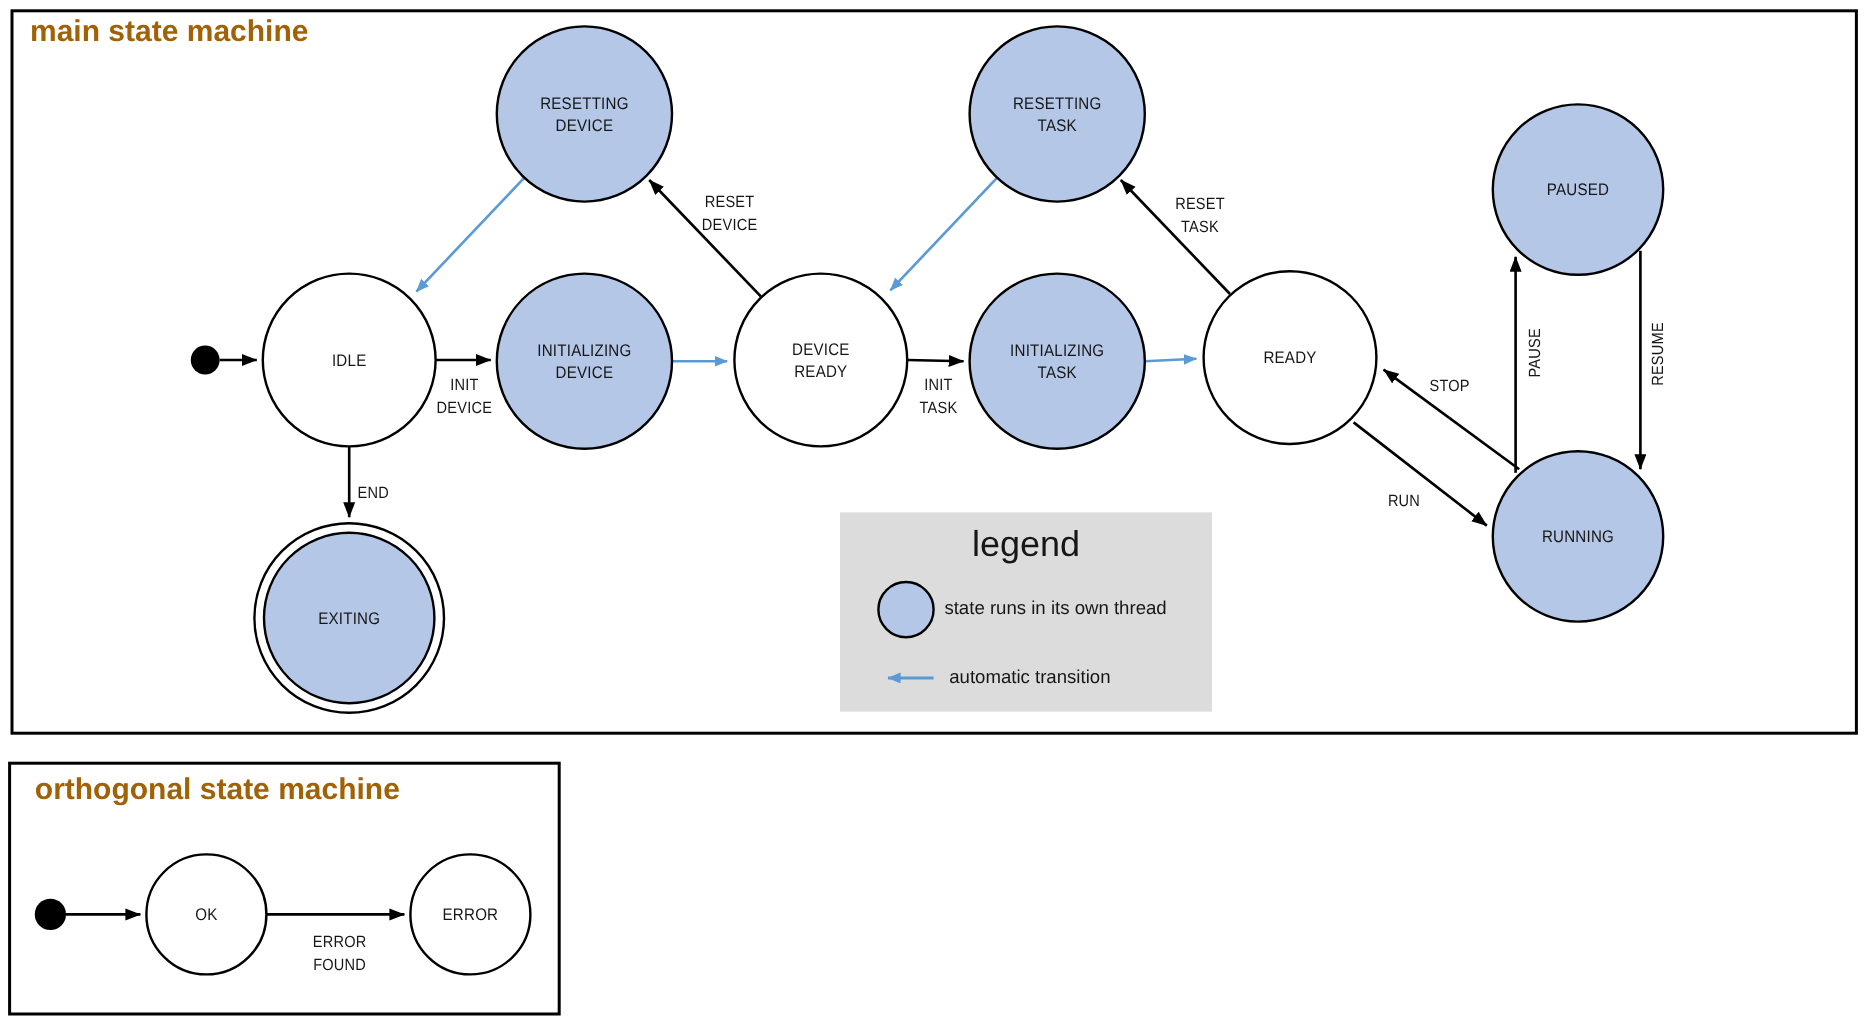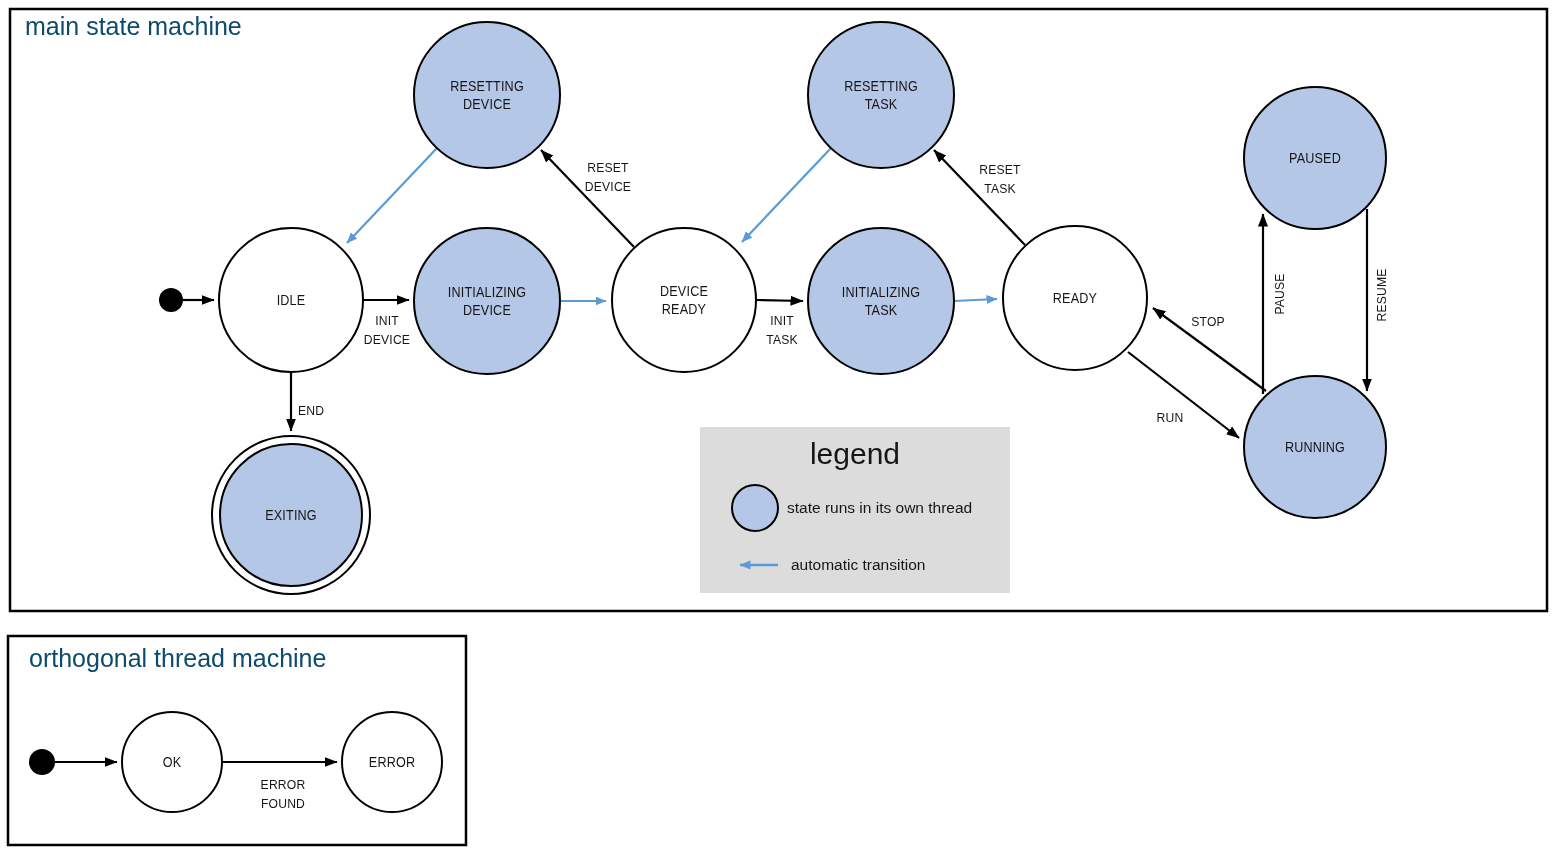--- a/index.html
+++ b/index.html
@@ -17,22 +17,22 @@
     text-align: center;
     white-space: pre-line;
     color: #161616;
   }
   .state-lbl { font-size: 14px; font-weight: 500; line-height: 1.3; letter-spacing: 0.2px; }
   .edge-lbl  { font-size: 13.5px; font-weight: 500; line-height: 1.38; letter-spacing: 0.2px; }
   .edge-lbl.rot { transform: translate(-50%, -50%) rotate(-90deg) scaleX(0.9); }
   .box-title {
     position: absolute;
     font-size: 25px;
-    font-weight: 400;
-    color: #0c4a6e;
+    font-weight: 700;
+    color: #a16207;
     white-space: nowrap;
   }
   .legend-title {
     position: absolute;
     transform: translateX(-50%);
     font-size: 30px;
     color: #161616;
     white-space: nowrap;
   }
   .legend-item {
@@ -100,21 +100,21 @@
     <circle cx="291" cy="515" r="79" fill="#fff" stroke="#000" stroke-width="2"></circle>
     <circle cx="291" cy="515" r="71" stroke="#000" stroke-width="2" fill="#b4c7e7"></circle>
 
     <circle cx="172" cy="762" r="50" fill="#fff" stroke="#000" stroke-width="2"></circle>
     <circle cx="392" cy="762" r="50" fill="#fff" stroke="#000" stroke-width="2"></circle>
 
     <circle cx="755" cy="508" r="23" stroke="#000" stroke-width="2" fill="#b4c7e7"></circle>
   </svg>
 
   <div class="box-title" style="left:25px; top:12px;">main state machine</div>
-  <div class="box-title" style="left:29px; top:644px;">orthogonal thread machine</div>
+  <div class="box-title" style="left:29px; top:644px;">orthogonal state machine</div>
 
   <div class="lbl state-lbl" style="left:291px; top:300px;">IDLE</div>
   <div class="lbl state-lbl" style="left:487px; top:95px;">RESETTING
 DEVICE</div>
   <div class="lbl state-lbl" style="left:487px; top:301px;">INITIALIZING
 DEVICE</div>
   <div class="lbl state-lbl" style="left:684px; top:300px;">DEVICE
 READY</div>
   <div class="lbl state-lbl" style="left:881px; top:95px;">RESETTING
 TASK</div>

